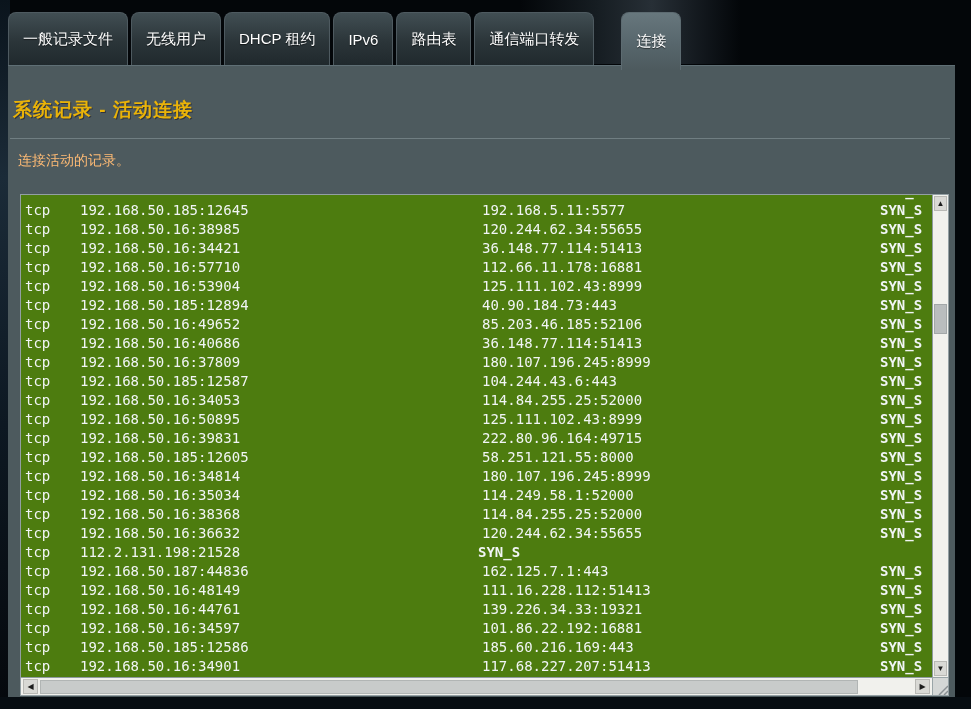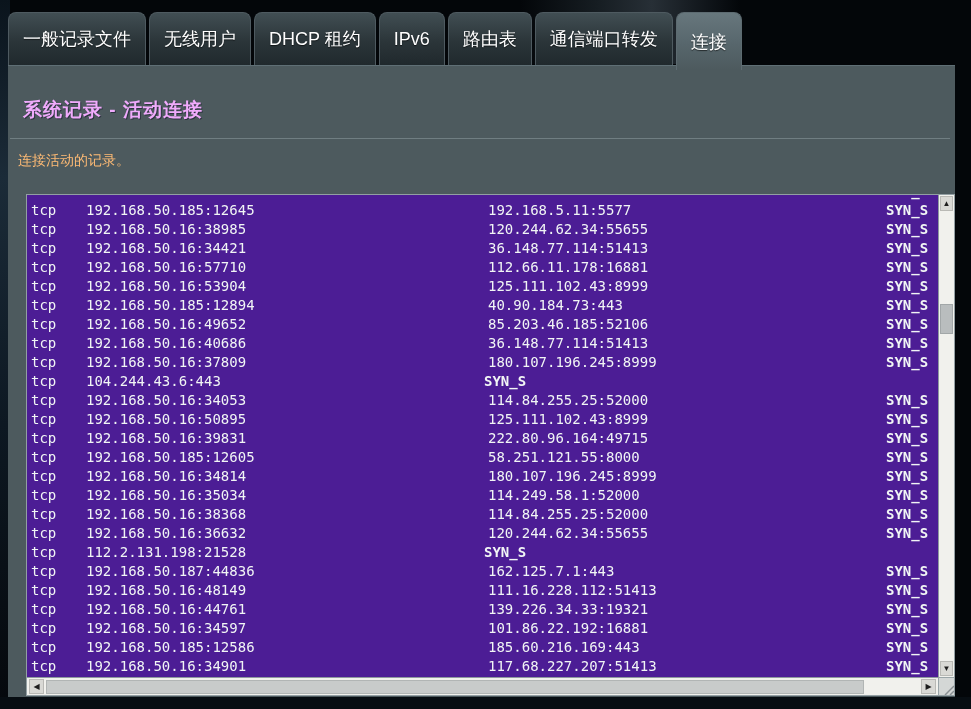--- a/index.html
+++ b/index.html
@@ -24,57 +24,58 @@
   }
 
   
   .tab-bar {
     position:absolute; left:8px; top:12px; height:56px;
     display:flex; gap:3px; z-index:5;
   }
   .tab {
     height:53px; padding:0 14px;
     display:flex; align-items:center; justify-content:center;
-    color:#ffffff; font-size:18px; white-space:nowrap;
+    color:#ffffff; font-size:15px; white-space:nowrap;
     background:linear-gradient(180deg,#414e53 0%,#2b3539 55%,#20292d 100%);
     border:1px solid #4e5a60; border-bottom:none;
     border-radius:8px 8px 0 0;
     cursor:pointer; text-shadow:0 1px 1px rgba(0,0,0,.6);
   }
   .tab.active {
     height:58px;
     background:linear-gradient(180deg,#67777d 0%,#57666c 55%,#4d5a5e 100%);
     border-color:#5d6b71;
+    margin-left:24px;
   }
 
   
   .panel {
     position:absolute; left:8px; top:65px; width:947px; height:632px;
     background:#4d5a5e;
     border-top:1px solid #5f6f75;
     z-index:2;
   }
   .page-title {
-    position:absolute; left:15px; top:31px;
-    font-size:19px; font-weight:bold; color:#f0abfc;
+    position:absolute; left:5px; top:31px;
+    font-size:19px; font-weight:bold; color:#eab308;
     letter-spacing:1px; text-shadow:1px 1px 0 rgba(20,20,40,.55);
   }
   .divider {
     position:absolute; left:2px; top:72px; width:940px; height:1px;
     background:#707e82;
   }
   .page-desc {
     position:absolute; left:10px; top:86px;
     font-size:14px; color:#fdba74;
   }
 
   
   .log-box {
-    position:absolute; left:18px; top:128px; width:929px; height:502px;
-    background:#4c1d95;
+    position:absolute; left:12px; top:128px; width:929px; height:502px;
+    background:#4d7c0f;
     border:1px solid #939fa3;
   }
   .log-rows {
     position:absolute; left:0; top:0; right:16px; bottom:18px;
     overflow:hidden; padding:1px 0 0 4px;
     font-family:"DejaVu Sans Mono", monospace;
     font-size:14px; line-height:19px; color:#f1f5f5;
     white-space:nowrap;
   }
   .partial-row { height:5px; overflow:hidden; }
@@ -214,20 +215,21 @@
     <span class="c-state">SYN_S</span>
   </div>
         <div class="log-row">
     <span class="c-proto">tcp</span>
     <span class="c-local_address">192.168.50.16:37809</span>
     <span class="c-remote_address">180.107.196.245:8999</span>
     <span class="c-state">SYN_S</span>
   </div>
         <div class="log-row">
     <span class="c-proto">tcp</span>
+    <span class="c-local_address">192.168.50.185:12587</span>
     <span class="c-remote_address">104.244.43.6:443</span>
     <span class="c-state">SYN_S</span>
   </div>
         <div class="log-row">
     <span class="c-proto">tcp</span>
     <span class="c-local_address">192.168.50.16:34053</span>
     <span class="c-remote_address">114.84.255.25:52000</span>
     <span class="c-state">SYN_S</span>
   </div>
         <div class="log-row">

